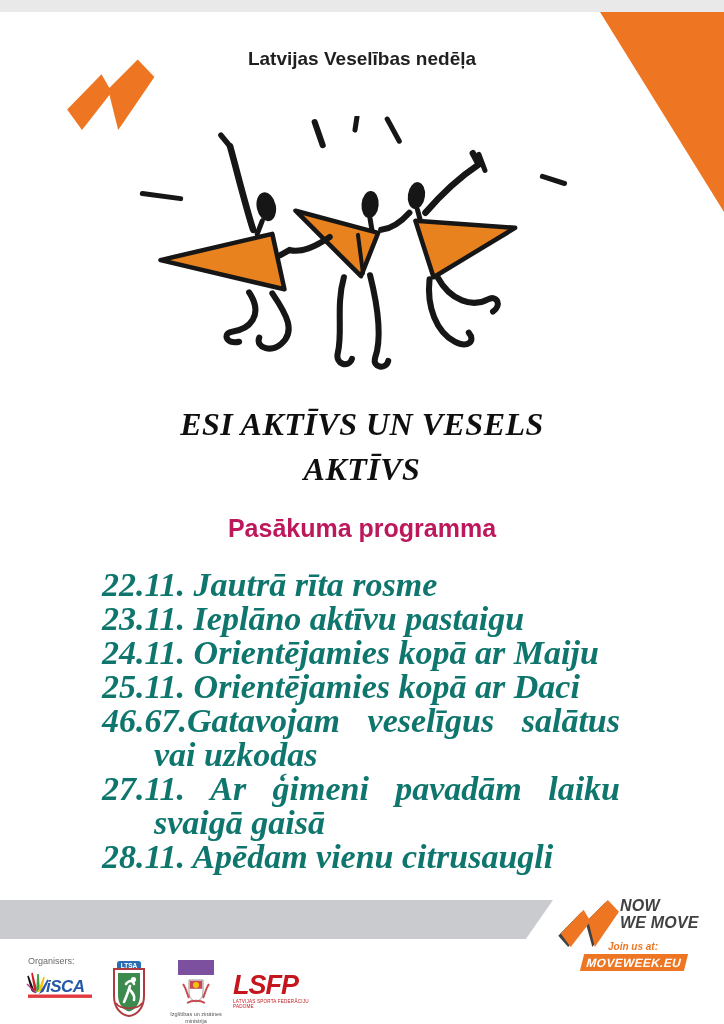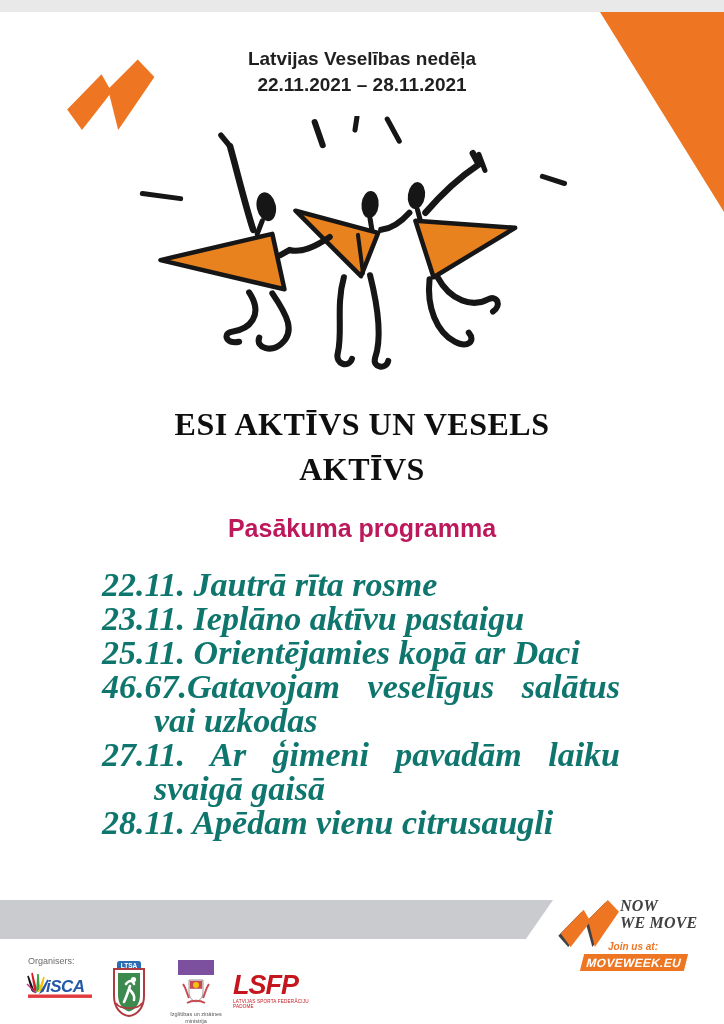--- a/index.html
+++ b/index.html
@@ -13,39 +13,39 @@
   
   .corner-tri{top:0;right:0;width:124px;height:200px;background:#ee7623;
     clip-path:polygon(0 0,100% 0,100% 100%);}
 
   
   .header-text{top:34px;left:0;right:0;text-align:center;
     font-weight:bold;font-size:19px;line-height:26px;color:#1f1f1f;}
 
   
   .main-heading{top:390px;left:0;right:0;text-align:center;
-    font-family:"Liberation Serif",serif;font-weight:bold;
+    font-family:"Liberation Serif",serif;font-style:italic;font-weight:bold;
     font-size:32px;line-height:45px;color:#0f0f0f;letter-spacing:.5px;}
 
   .sub-heading{top:502px;left:0;right:0;text-align:center;
     font-weight:bold;font-size:25px;color:#be185d;}
 
   
   .program{top:556px;left:102px;width:518px;
     font-family:"Liberation Serif",serif;font-style:italic;font-weight:bold;
     font-size:34px;line-height:34px;color:#0f766e;}
   .program-item{text-align:justify;padding-left:52px;text-indent:-52px;margin:0;}
 
   
   .gray-band{top:888px;left:0;width:553px;height:39px;background:#c9cbce;
     clip-path:polygon(0 0,100% 0,95.1% 100%,0 100%);}
 
   
   .nwm-text{left:620px;top:885px;width:104px;color:#414042;font-weight:bold;
-    font-style:italic;font-size:16px;line-height:17px;letter-spacing:.2px;font-family:Liberation Serif, serif;}
+    font-style:italic;font-size:16px;line-height:17px;letter-spacing:.2px;}
   .join{left:575px;top:929px;width:116px;text-align:center;color:#ee7623;
     font-weight:bold;font-style:italic;font-size:10px;}
   .site-band{left:582px;top:942px;width:104px;height:17px;background:#ee7623;
     transform:skewX(-14deg);display:flex;align-items:center;justify-content:center;}
   .site-band span{color:#ffffff;font-weight:bold;font-size:12px;letter-spacing:.3px;}
 
   
   .organisers{left:28px;top:944px;font-size:9px;color:#6b6b6b;}
   .isca{left:26px;top:958px;}
   .ltsa{left:110px;top:948px;}
@@ -64,21 +64,20 @@
 
   <div class="abs corner-tri"></div>
 
   <svg class="abs" style="left:60px;top:40px" width="96" height="78" viewBox="0 0 100 84">
     <polygon points="6,62 43,24 54,43 22,84" fill="#ee7623"></polygon>
     <polygon points="50,40 82,8 100,27 61,84" fill="#ee7623"></polygon>
   </svg>
 
   <div class="abs header-text">
     <div>Latvijas Veselības nedēļa</div>
-    <div>22.11.2021 – 28.11.2021</div>
   </div>
 
   <svg class="abs" style="left:128px;top:104px" width="464" height="264" viewBox="0 0 460 262">
     <g stroke="#161616" stroke-linecap="round" fill="none">
 
       <path d="M185,6 L193,29" stroke-width="6"></path>
       <path d="M227,1 L225,14" stroke-width="5"></path>
       <path d="M257,3 L269,25" stroke-width="5"></path>
       <path d="M348,38 L354,54" stroke-width="5"></path>
       <path d="M411,60 L433,67" stroke-width="5"></path>
@@ -116,20 +115,21 @@
   <div class="abs main-heading">
     <div>ESI AKTĪVS UN VESELS</div>
     <div>AKTĪVS</div>
   </div>
 
   <div class="abs sub-heading">Pasākuma programma</div>
 
   <div class="abs program">
     <p class="program-item">22.11. Jautrā rīta rosme</p>
     <p class="program-item">23.11. Ieplāno aktīvu pastaigu</p>
+    <p class="program-item">24.11. Orientējamies kopā ar Maiju</p>
     <p class="program-item">25.11. Orientējamies kopā ar Daci</p>
     <p class="program-item">46.67.Gatavojam veselīgus salātus vai uzkodas</p>
     <p class="program-item">27.11. Ar ģimeni pavadām laiku svaigā gaisā</p>
     <p class="program-item">28.11. Apēdam vienu citrusaugli</p>
   </div>
 
   <div class="abs gray-band"></div>
 
   <svg class="abs" style="left:556px;top:883px" width="64" height="52" viewBox="0 0 100 84">
     <polygon points="2,66 39,28 50,47 18,84" fill="#414042"></polygon>

